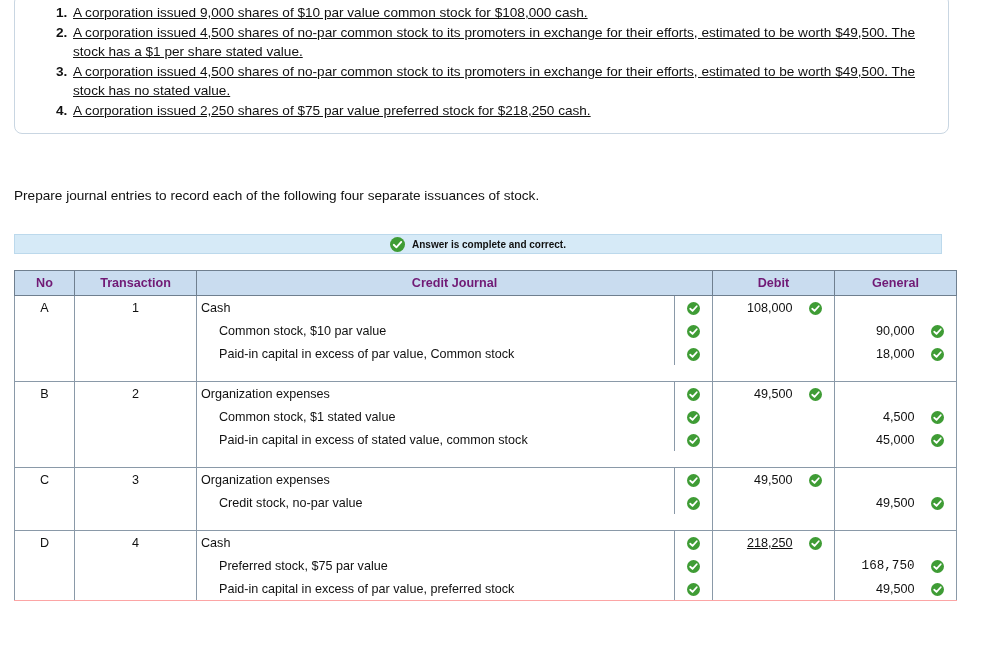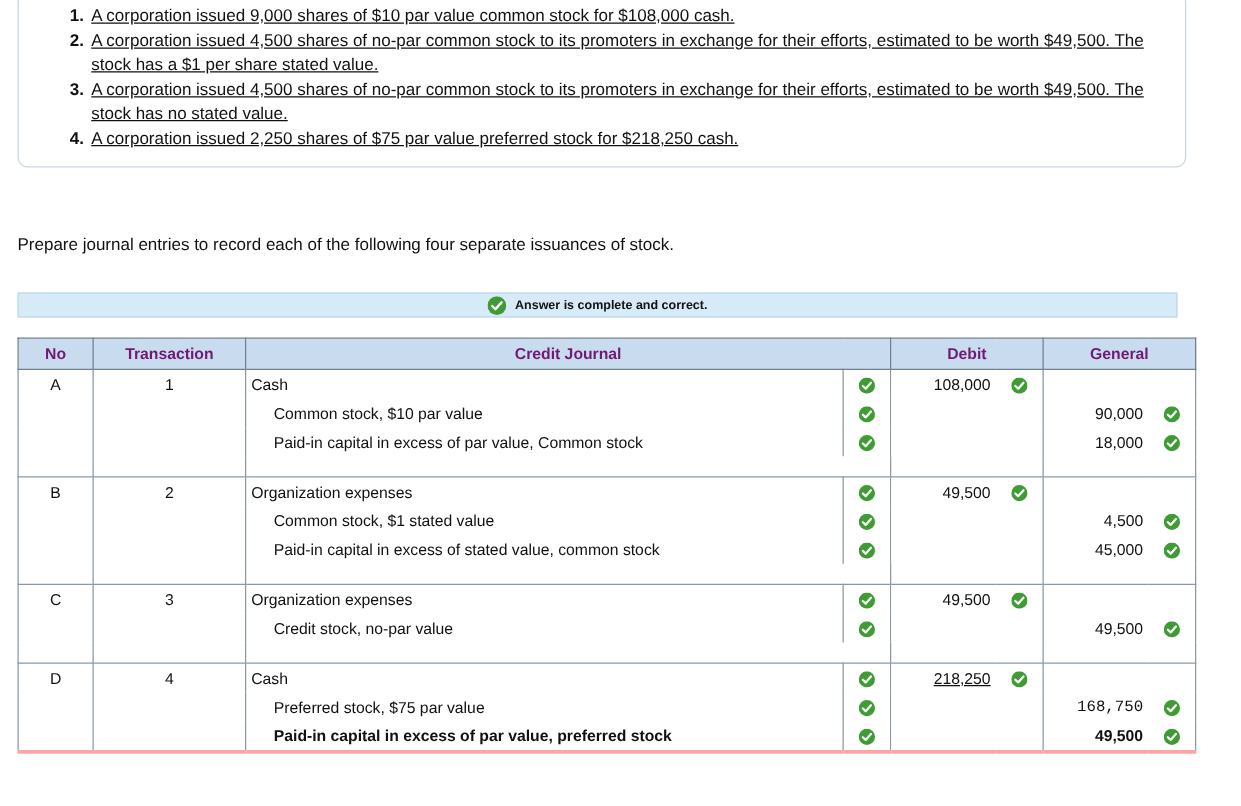--- a/index.html
+++ b/index.html
@@ -137,22 +137,21 @@
   td.amount .num { white-space: nowrap; }
 
   tr.row-sep td {
     height: 16px;
     border-bottom: 1px solid #8a99a8;
   }
   tr.group-top td {
     border-top: 1px solid #8a99a8;
   }
   tr.last-row td {
-    border-bottom: 3px solid #fca5a5;
-    font-weight: bold;
+    border-bottom: 1px solid #fca5a5;
   }
   .tickwrap { display: inline-flex; vertical-align: middle; }
 </style>
 </head>
 <body>
 
 <div class="question-box">
   <ol class="question-list">
     <li><span>A corporation issued 9,000 shares of $10 par value common stock for $108,000 cash.</span></li>
     <li><span>A corporation issued 4,500 shares of no-par common stock to its promoters in exchange for their efforts, estimated to be worth $49,500. The stock has a $1 per share stated value.</span></li>

